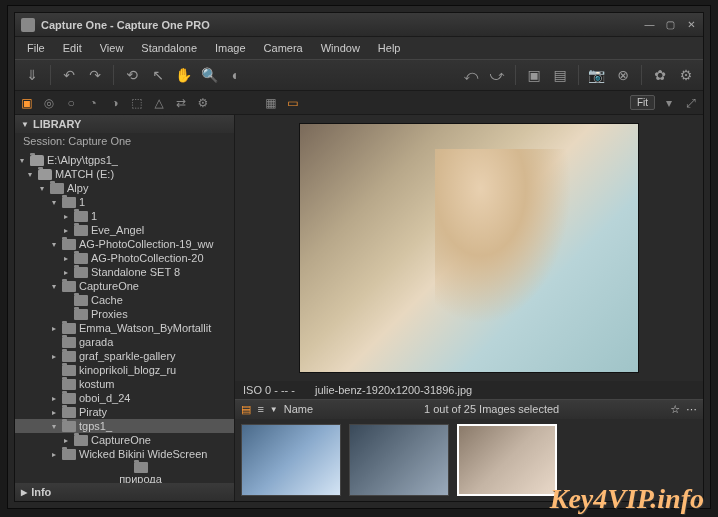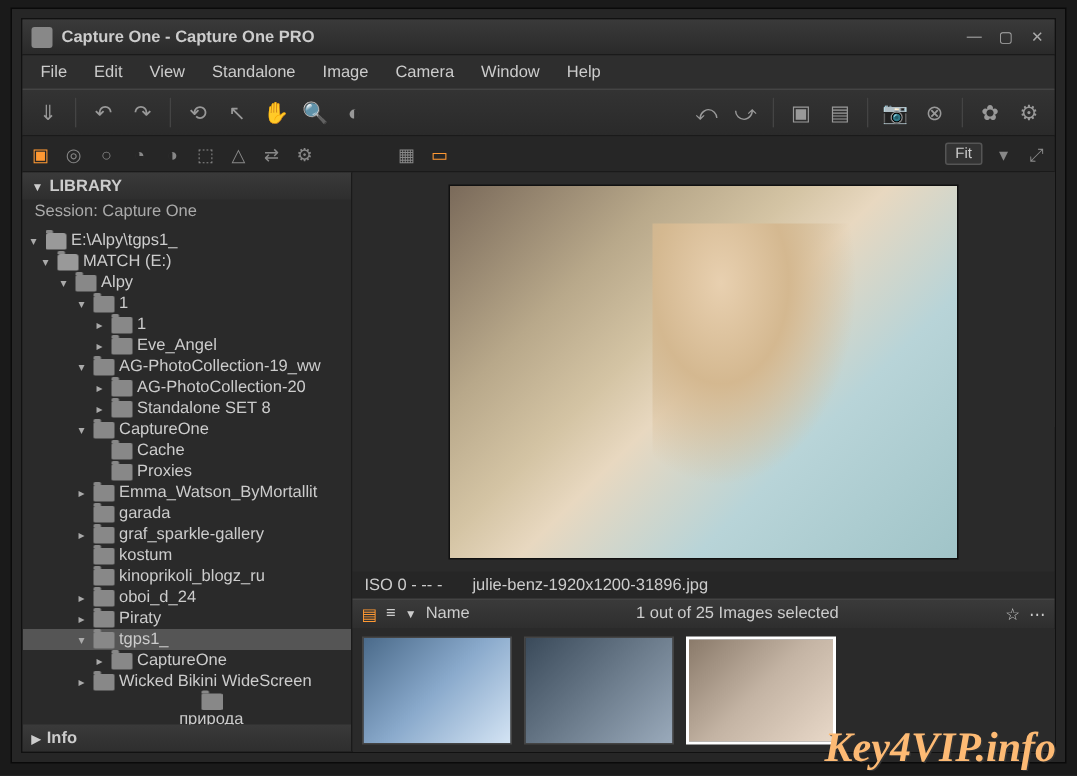--- a/index.html
+++ b/index.html
@@ -200,26 +200,26 @@
             <span>garada</span>
           </div>
           <div class="node" style="padding-left: 34px;">
             <span class="tw">▸</span>
             <span class="fico"></span>
             <span>graf_sparkle-gallery</span>
           </div>
           <div class="node" style="padding-left: 34px;">
             <span class="tw"></span>
             <span class="fico"></span>
+            <span>kinoprikoli_blogz_ru</span>
+          </div>
+          <div class="node" style="padding-left: 34px;">
+            <span class="tw"></span>
+            <span class="fico"></span>
             <span>kostum</span>
-          </div>
-          <div class="node" style="padding-left: 34px;">
-            <span class="tw"></span>
-            <span class="fico"></span>
-            <span>kinoprikoli_blogz_ru</span>
           </div>
           <div class="node" style="padding-left: 34px;">
             <span class="tw">▸</span>
             <span class="fico"></span>
             <span>oboi_d_24</span>
           </div>
           <div class="node" style="padding-left: 34px;">
             <span class="tw">▸</span>
             <span class="fico"></span>
             <span>Piraty</span>

